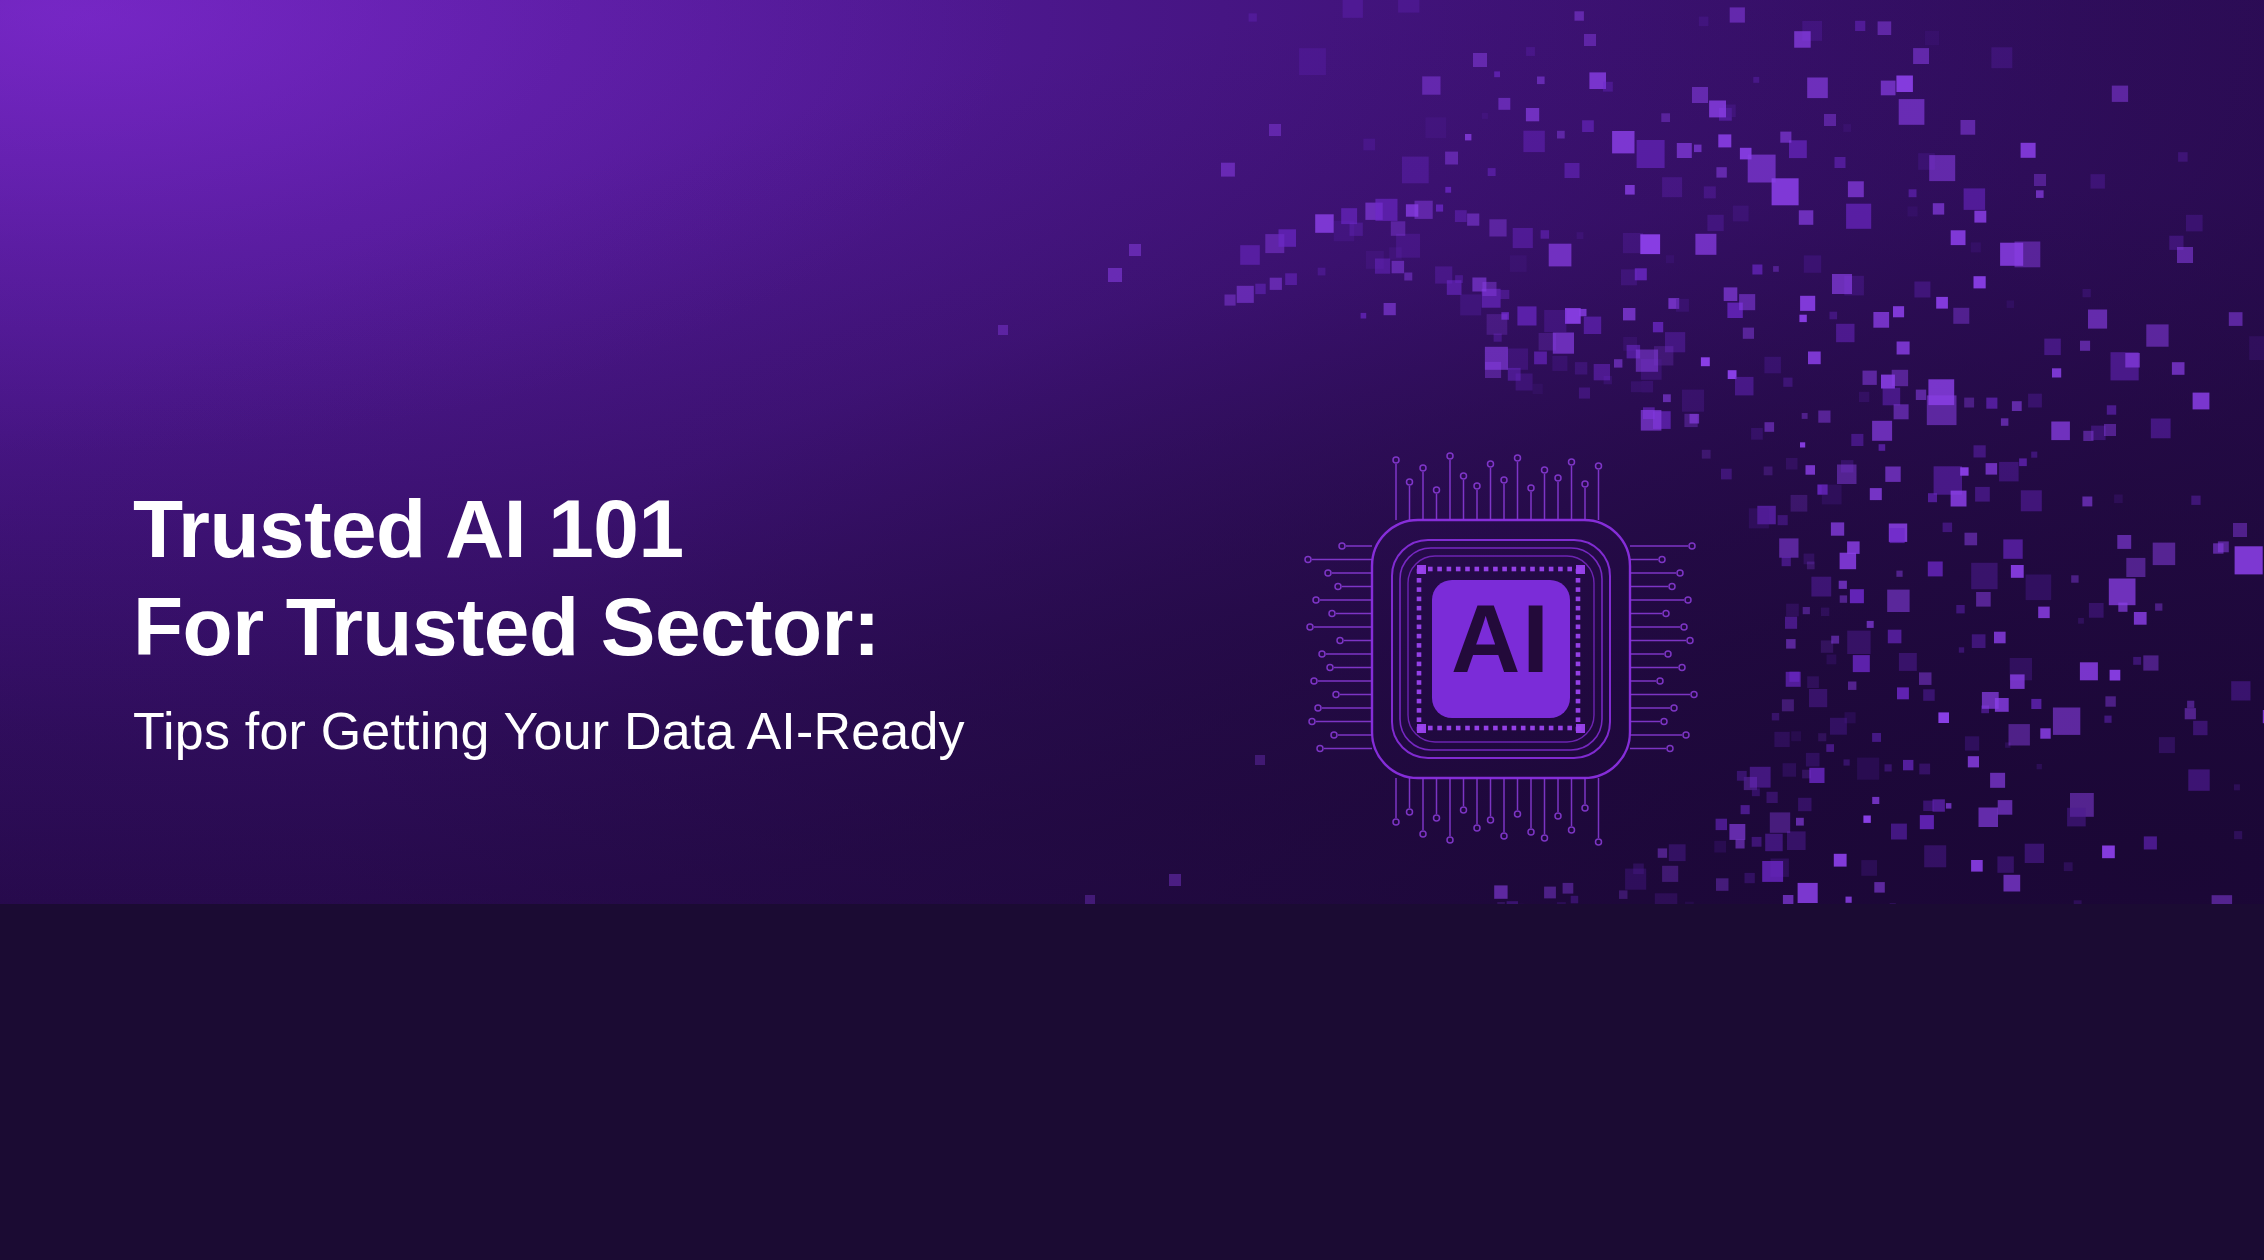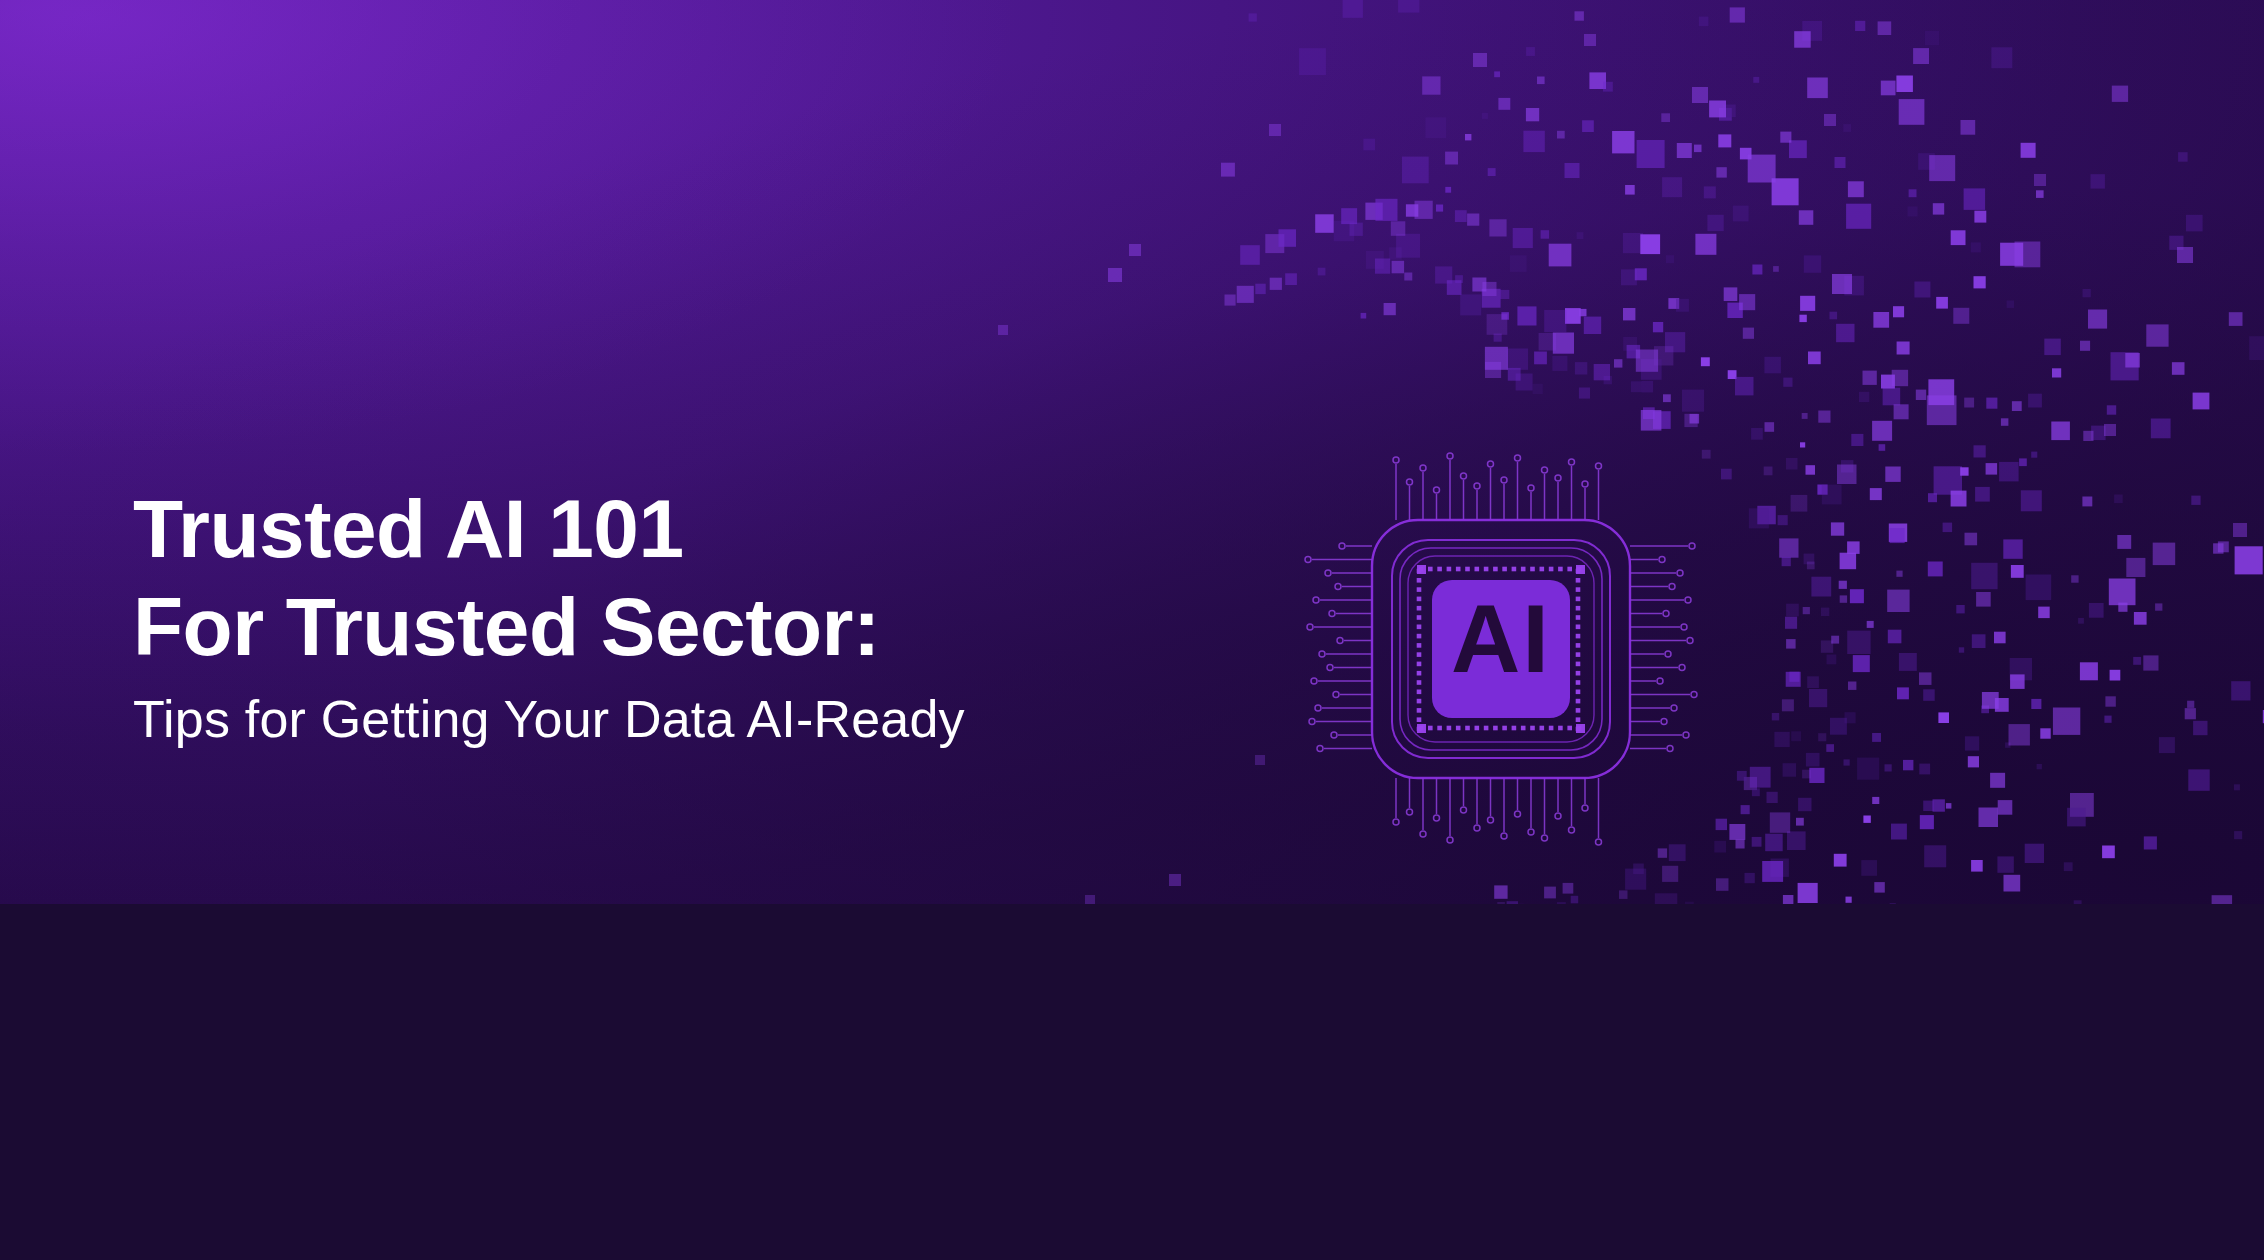--- a/index.html
+++ b/index.html
@@ -40,21 +40,21 @@
     display:block;
     color:#ffffff;
     font-size:82px;
     line-height:98px;
     font-weight:700;
     letter-spacing:-0.5px;
     white-space:nowrap;
   }
   .subtitle{
     display:block;
-    margin-top:12px;
+    margin-top:24px;
     color:#ffffff;
     font-size:52px;
     line-height:62px;
     font-weight:300;
     letter-spacing:0.2px;
     white-space:nowrap;
   }
 
   
   .chip-wrap{

